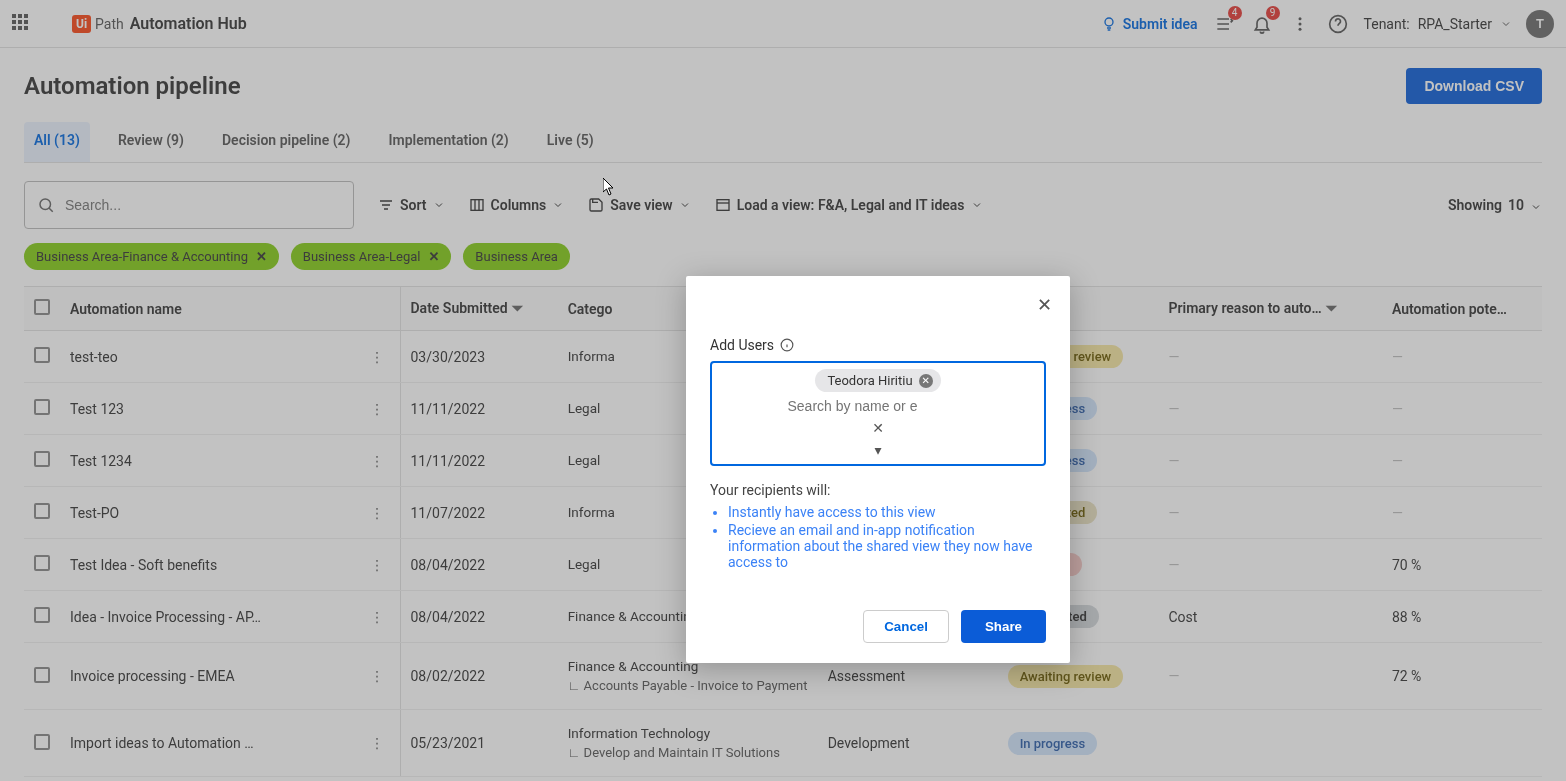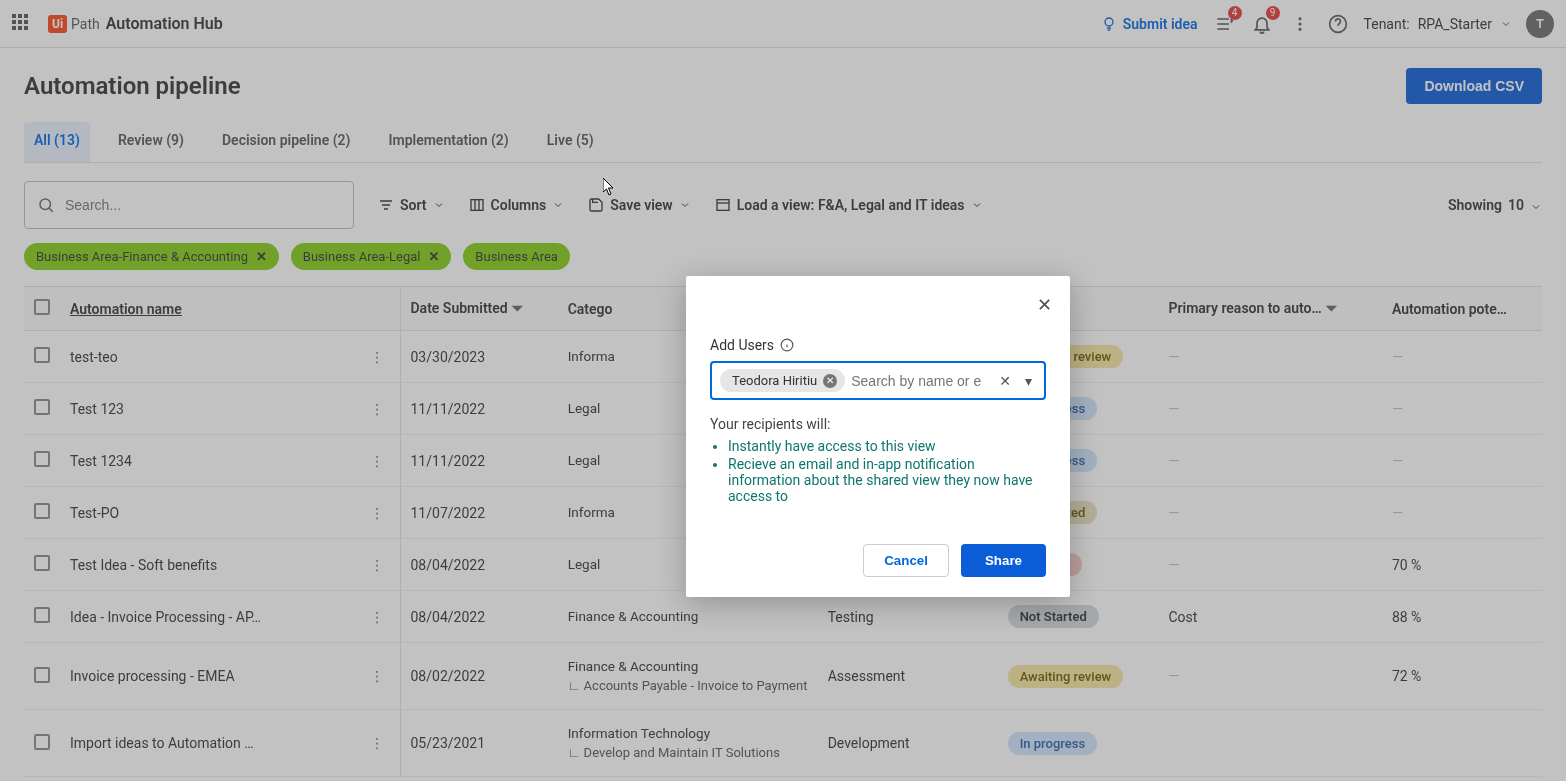--- a/index.html
+++ b/index.html
@@ -2,21 +2,21 @@
 <html><head>
 <meta charset="utf-8">
 <style>
 * { box-sizing: border-box; margin: 0; padding: 0; }
 body { font-family: -apple-system, BlinkMacSystemFont, "Segoe UI", Roboto, sans-serif; font-size: 14px; color: #333; background: #fff; width: 1566px; height: 781px; overflow: hidden; position: relative; }
 
 
 .header { display: flex; align-items: center; height: 48px; border-bottom: 1px solid #e0e0e0; padding: 0 12px; }
 .apps-icon { width: 20px; height: 20px; display: grid; grid-template-columns: repeat(3,4px); grid-template-rows: repeat(3,4px); gap: 2px; margin-right: 16px; cursor: pointer; }
 .apps-icon span { background: #555; }
-.logo { display: flex; align-items: center; font-weight: 600; font-size: 16px; margin-right: 20px; }
+.logo { display: flex; align-items: center; font-weight: 600; font-size: 16px; margin-right: 20px; margin-left: 24px; }
 .logo-mark { background: #fa4616; color: #fff; padding: 2px 4px; border-radius: 3px; font-size: 12px; font-weight: 700; margin-right: 4px; }
 .logo-path { font-weight: 400; font-size: 14px; color: #555; margin-right: 6px; }
 .nav-tabs { display: flex; gap: 20px; margin-left: 12px; border-left: 1px solid #e0e0e0; padding-left: 24px; }
 .nav-tab { padding: 14px 0; font-size: 14px; font-weight: 600; color: #333; cursor: pointer; border-bottom: 3px solid transparent; }
 .nav-tab.active { border-bottom-color: #0067df; }
 .header-right { margin-left: auto; display: flex; align-items: center; gap: 14px; }
 .submit-idea { color: #0067df; font-weight: 600; display: flex; align-items: center; gap: 6px; cursor: pointer; }
 .icon-btn { width: 24px; height: 24px; display: flex; align-items: center; justify-content: center; position: relative; cursor: pointer; color: #555; }
 .badge { position: absolute; top: -6px; right: -6px; background: #e53935; color: #fff; font-size: 10px; border-radius: 8px; min-width: 14px; height: 14px; display: flex; align-items: center; justify-content: center; padding: 0 3px; }
 .tenant { display: flex; align-items: center; gap: 8px; font-size: 14px; cursor: pointer; }
@@ -52,36 +52,36 @@
 .chk-box { width: 16px; height: 16px; border: 2px solid #888; border-radius: 2px; display: inline-block; }
 .row-menu { width: 20px; cursor: pointer; color: #666; }
 .status-pill { display: inline-block; padding: 4px 12px; border-radius: 12px; font-size: 13px; font-weight: 500; }
 .s-awaiting { background: #f5e5a0; color: #6b5a00; }
 .s-inprogress { background: #cfe3fb; color: #2a5ca8; }
 .s-notstarted { background: #e8e0c0; color: #6b5a00; }
 .s-notstarted-grey { background: #d3d7db; color: #333; font-weight: 600; }
 .s-rejected { background: #f7c9c6; color: #a02a24; }
 .dash { color: #bbb; }
 .th-icon { color: #666; margin-left: 4px; }
-.col-name { width: 300px; text-decoration: underline; }
+.col-name { width: 300px; }
 .actions-col { width: 40px; border-right: 1px solid #e0e0e0; }
 
 
 .overlay { position: absolute; inset: 0; background: rgba(80,80,80,0.35); display: flex; align-items: flex-start; justify-content: center; }
 .modal { background: #fff; width: 384px; margin-top: 276px; border-radius: 2px; box-shadow: 0 6px 30px rgba(0,0,0,0.25); padding: 24px 24px 20px; position: relative; margin-left: 190px; }
 .modal h2 { font-size: 20px; font-weight: 600; margin-bottom: 20px; }
 .modal .close { position: absolute; top: 18px; right: 18px; cursor: pointer; font-size: 18px; color: #555; }
 .modal label { font-size: 14px; display: flex; align-items: center; gap: 6px; margin-bottom: 8px; margin-top: 37px; }
-.user-input { border: 2px solid #0067df; border-radius: 4px; padding: 6px 8px; display: flex; align-items: center; gap: 6px; }
+.user-input { border: 2px solid #0067df; border-radius: 4px; padding: 6px 8px; display: flex; align-items: center; gap: 6px; flex-direction: column; }
 .user-chip { background: #e6e6e8; border-radius: 14px; padding: 4px 8px 4px 12px; font-size: 13px; display: flex; align-items: center; gap: 6px; }
 .user-chip .rm { width: 14px; height: 14px; background: #777; border-radius: 50%; color: #fff; display: flex; align-items: center; justify-content: center; font-size: 10px; cursor: pointer; }
 .user-input input { border: none; outline: none; flex: 1; font-size: 14px; min-width: 0; }
 .user-input .clr, .user-input .dd { color: #555; cursor: pointer; padding: 0 4px; }
 .modal .desc { margin-top: 16px; font-size: 14px; color: #444; }
-.modal ul { margin: 6px 0 0 18px; font-size: 14px; color: #0f766e; }
+.modal ul { margin: 6px 0 0 18px; font-size: 14px; color: #3b82f6; }
 .modal ul li { margin-bottom: 2px; }
 .modal-actions { display: flex; justify-content: flex-end; gap: 12px; margin-top: 40px; }
 .btn-secondary { border: 1px solid #ccc; background: #fff; color: #0067df; padding: 8px 20px; border-radius: 4px; font-weight: 600; cursor: pointer; }
 .btn-primary { border: none; background: #0b5cd7; color: #fff; padding: 8px 24px; border-radius: 4px; font-weight: 600; cursor: pointer; }
 
 .cursor { position: absolute; left: 603px; top: 178px; pointer-events: none; z-index: 1000; }
 
 svg { display: block; }
 </style>
 </head>

